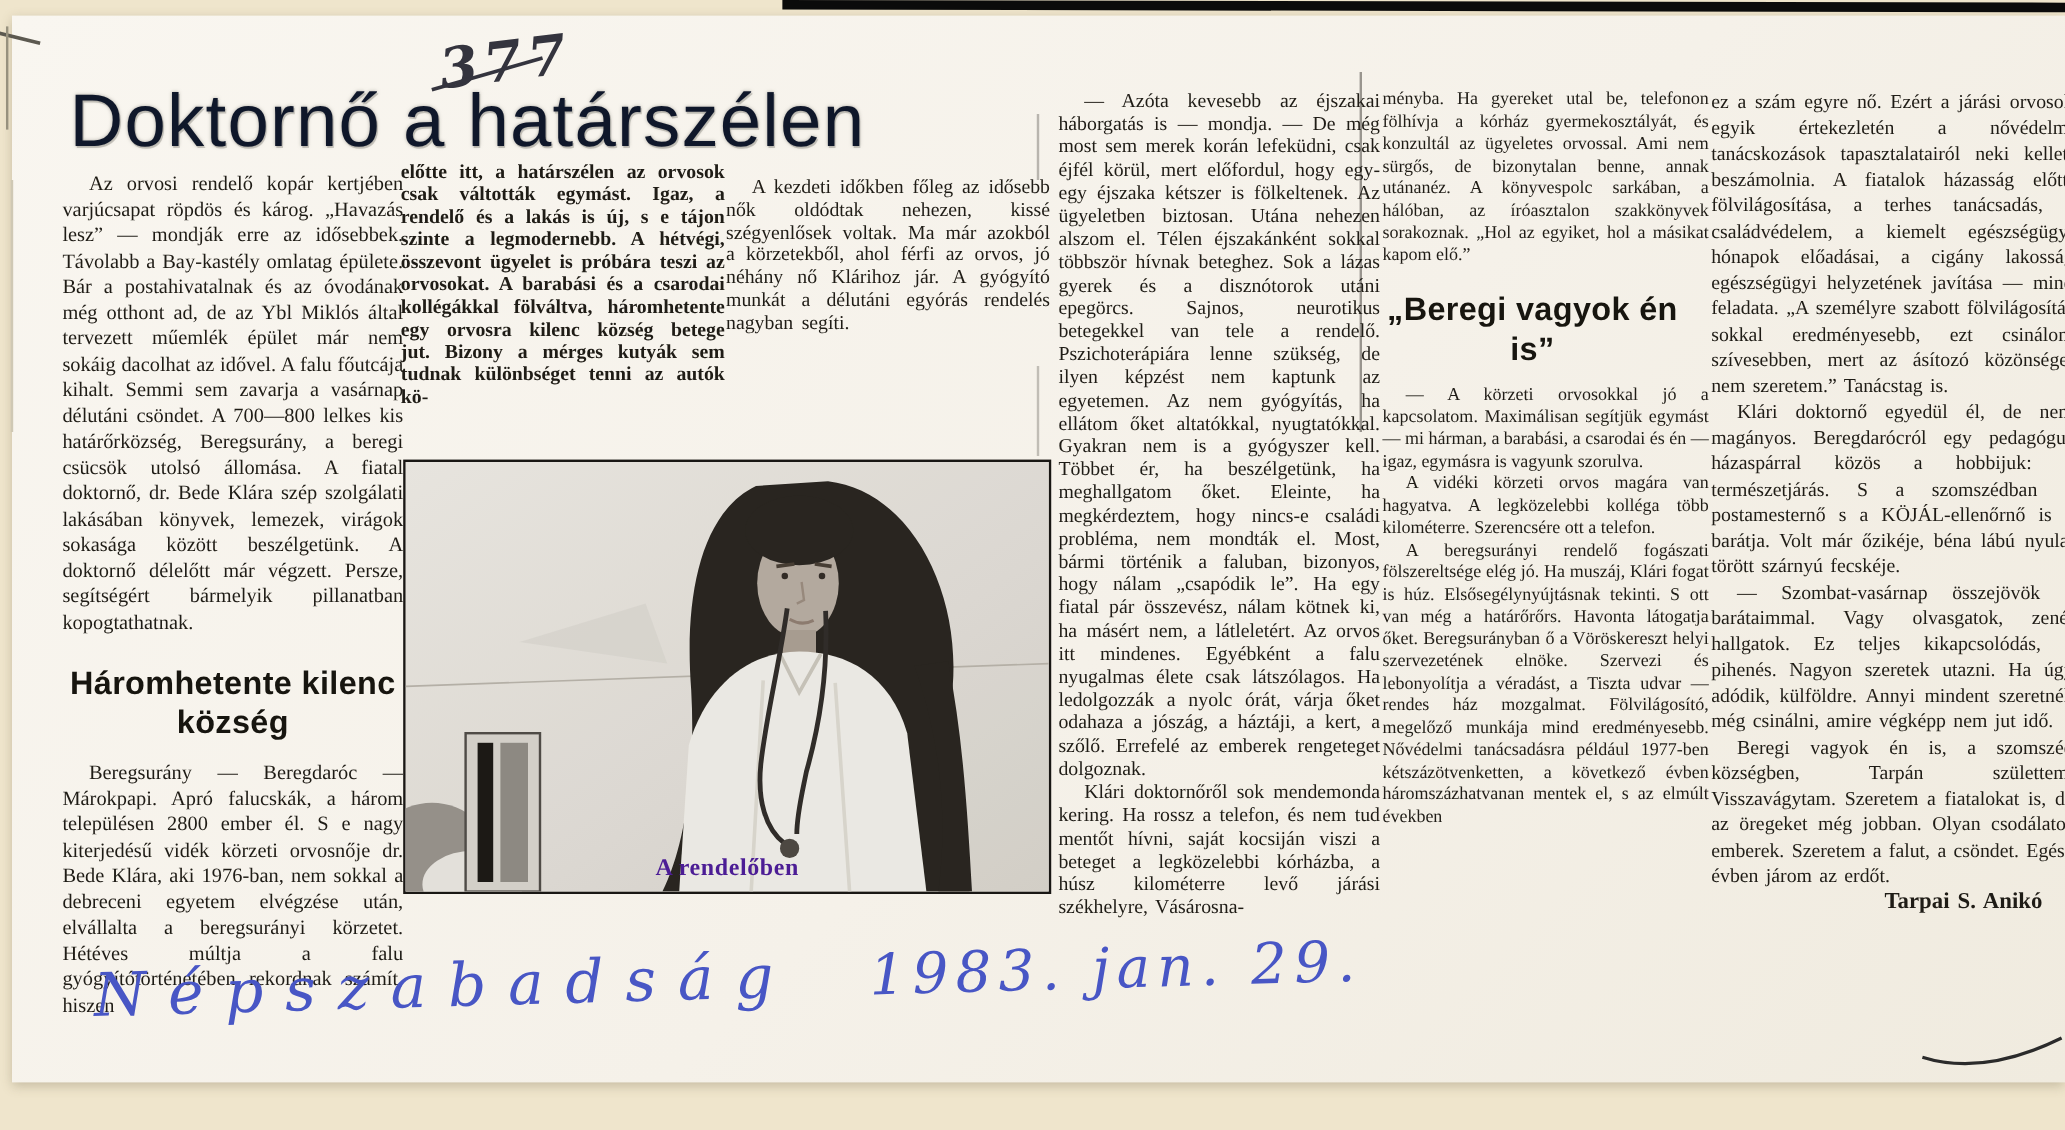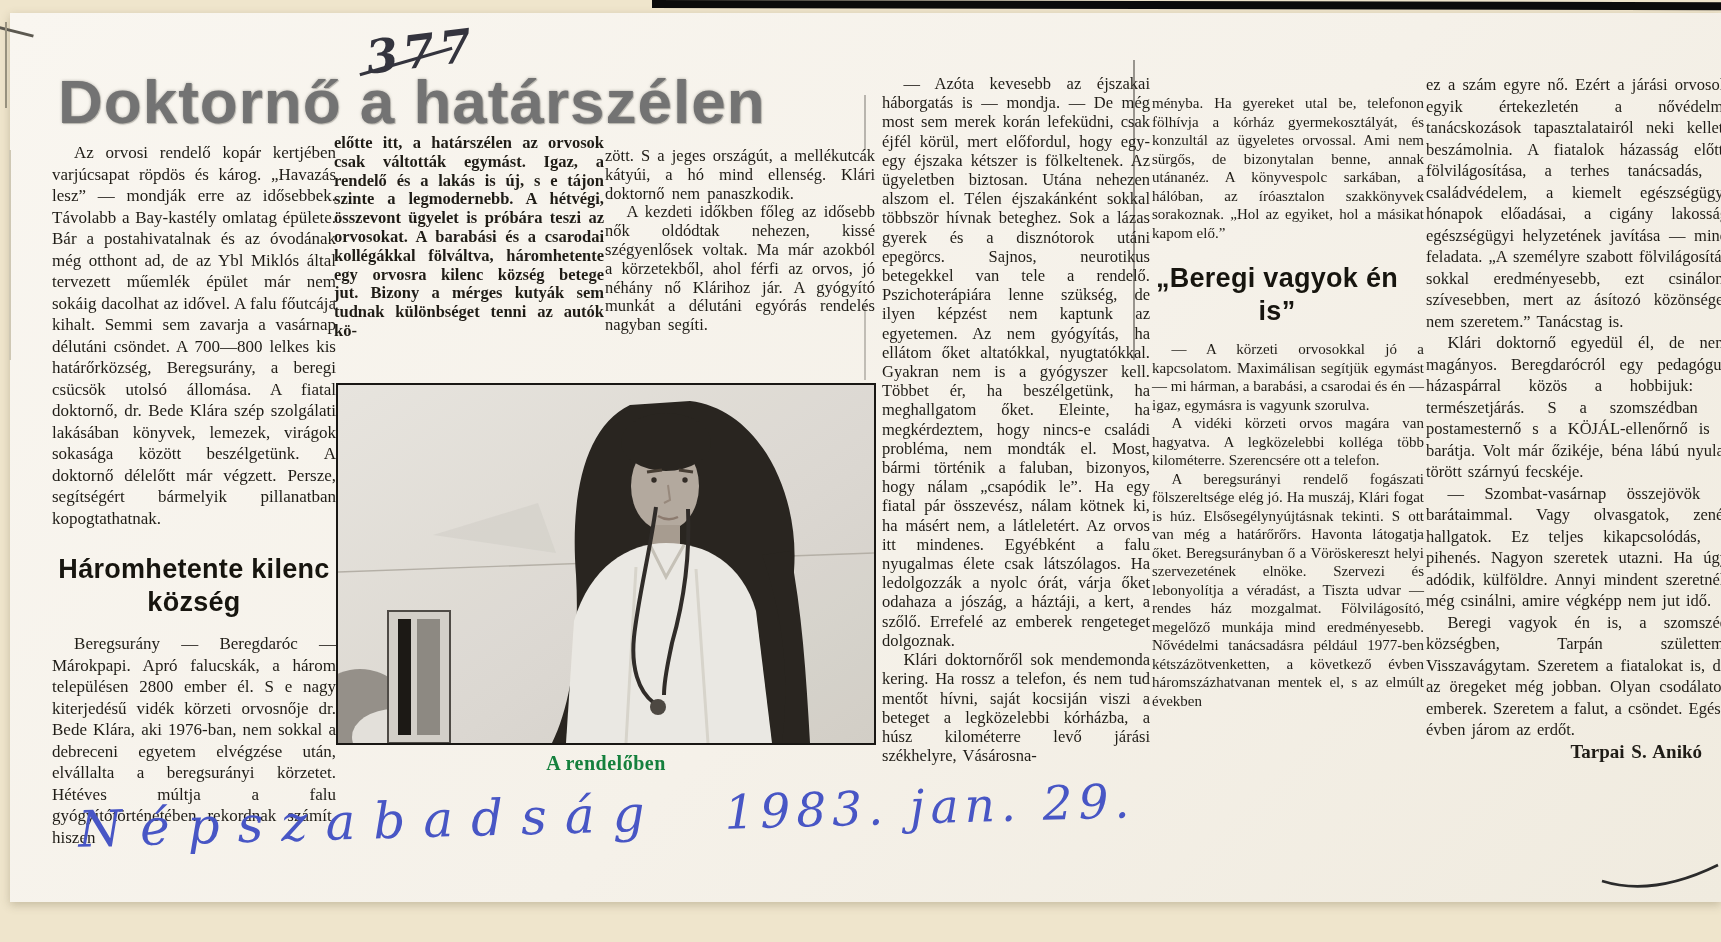--- a/index.html
+++ b/index.html
@@ -17,62 +17,62 @@
   .strip-top{position:absolute;left:652px;top:0;width:1069px;height:8px;background:#0b0b0b;transform:rotate(.12deg);transform-origin:left top;}
   .pen-tl{position:absolute;left:-4px;top:30px;width:38px;height:3px;background:#5c5950;transform:rotate(14deg);}
   .edge1{position:absolute;left:5px;top:22px;width:2px;height:86px;background:#97917e;}
   .edge2{position:absolute;left:9px;top:150px;width:2px;height:210px;background:#cfc8b4;}
   .crease45{position:absolute;left:1133px;top:60px;width:2px;height:300px;background:rgba(60,56,50,.5);}
   .crease34a{position:absolute;left:864px;top:95px;width:2px;height:55px;background:rgba(70,66,60,.35);}
   .crease34b{position:absolute;left:864px;top:305px;width:2px;height:75px;background:rgba(70,66,60,.3);}
   
   .headline{
     position:absolute;left:58px;top:66px;width:760px;
-    font-family:"Liberation Sans",sans-serif;font-weight:bold;
-    font-size:62px;letter-spacing:1px;color:#737373;
+    font-family:"Liberation Sans",sans-serif;font-weight:normal;
+    font-size:62px;letter-spacing:1px;color:#0f172a;
     text-shadow:0 0 3px rgba(140,137,130,.7), 1px 1px 0 rgba(160,157,150,.5);
     white-space:nowrap;
   }
   
   .pagenum{
     position:absolute;left:366px;top:24px;
     font-family:"DejaVu Serif",serif;font-style:italic;font-weight:bold;
     font-size:46px;color:#34343e;letter-spacing:5px;
     transform:rotate(-7deg);
   }
   .pagenum-cross{position:absolute;left:358px;top:60px;width:96px;height:3px;background:#34343e;transform:rotate(-16deg);}
   
   .col{position:absolute;text-align:justify;color:#1f1c16;}
   .col p{margin:0;text-indent:1.3em;}
   .col p.ni{text-indent:0;}
   .c-a{left:52px;top:142px;width:284px;font-size:17px;line-height:21.5px;}
   .c-b{left:334px;top:134px;width:270px;font-size:16.5px;line-height:18.8px;word-spacing:3px;font-weight:bold;}
   .c-c{left:605px;top:147px;width:270px;font-size:16.5px;line-height:18.8px;word-spacing:3px;}
   .c-d{left:882px;top:74px;width:268px;font-size:16.5px;line-height:19.2px;word-spacing:2px;}
-  .c-e{left:1152px;top:74px;width:272px;font-size:15px;line-height:18.5px;margin-top:20px;}
+  .c-e{left:1152px;top:74px;width:272px;font-size:15px;line-height:18.5px;}
   .c-f{left:1426px;top:74px;width:302px;font-size:16.5px;line-height:21.5px;word-spacing:2px;}
   h2.sub{
     font-family:"Liberation Sans",sans-serif;font-weight:bold;
     font-size:27px;line-height:33px;letter-spacing:.3px;
     color:#17150f;text-align:center;margin:24px 0 14px;text-indent:0;
   }
   .c-e h2.sub{max-width:250px;margin:20px 0 12px;}
   .byline{
     font-weight:bold;font-size:19px;text-align:right;
     padding-right:26px;margin-top:14px;text-indent:0;
   }
   
   .photo{
     position:absolute;left:336px;top:383px;width:540px;height:362px;
     border:2px solid #191714;box-sizing:border-box;background:#dedad3;
   }
   .photo svg{display:block;width:100%;height:100%;}
   .caption{
-    position:absolute;left:336px;top:752px;width:540px;text-align:center;
-    font-weight:bold;font-size:20px;letter-spacing:.5px;color:#15803d;
+    position:absolute;left:336px;top:712px;width:540px;text-align:center;
+    font-weight:bold;font-size:20px;letter-spacing:.5px;color:#4c1d95;
   }
   
   .hand{
     position:absolute;left:78px;top:786px;display:flex;align-items:baseline;gap:62px;
     color:#4856c5;transform:rotate(-1.6deg);
     font-family:"DejaVu Serif",serif;font-style:italic;
   }
   .hand .src{font-size:50px;letter-spacing:18px;}
   .hand .dt{font-size:47px;letter-spacing:6px;}
   .swoosh{position:absolute;left:1598px;top:853px;width:123px;height:46px;}
@@ -99,21 +99,20 @@
   <p>Az orvosi rendelő kopár kertjében varjúcsapat röpdös és károg. „Havazás lesz” — mondják erre az idősebbek. Távolabb a Bay-kastély omlatag épülete. Bár a postahivatalnak és az óvodának még otthont ad, de az Ybl Miklós által tervezett műemlék épület már nem sokáig dacolhat az idővel. A falu főutcája kihalt. Semmi sem zavarja a vasárnap délutáni csöndet. A 700—800 lelkes kis határőrközség, Beregsurány, a beregi csücsök utolsó állomása. A fiatal doktornő, dr. Bede Klára szép szolgálati lakásában könyvek, lemezek, virágok sokasága között beszélgetünk. A doktornő délelőtt már végzett. Persze, segítségért bármelyik pillanatban kopogtathatnak.</p>
   <h2 class="sub">Háromhetente kilenc község</h2>
   <p>Beregsurány — Beregdaróc — Márokpapi. Apró falucskák, a három településen 2800 ember él. S e nagy kiterjedésű vidék körzeti orvosnője dr. Bede Klára, aki 1976-ban, nem sokkal a debreceni egyetem elvégzése után, elvállalta a beregsurányi körzetet. Hétéves múltja a falu gyógyítótörténetében rekordnak számít, hiszen</p>
 </section>
 
 <section class="col c-b">
   <p class="ni">előtte itt, a határszélen az orvosok csak váltották egymást. Igaz, a rendelő és a lakás is új, s e tájon szinte a legmodernebb. A hétvégi, összevont ügyelet is próbára teszi az orvosokat. A barabási és a csarodai kollégákkal fölváltva, háromhetente egy orvosra kilenc község betege jut. Bizony a mérges kutyák sem tudnak különbséget tenni az autók kö-</p>
 </section>
 
 <section class="col c-c">
-  <p class="ni">zött. S a jeges országút, a mellékutcák kátyúi, a hó mind ellenség. Klári doktornő nem panaszkodik.</p>
   <p>A kezdeti időkben főleg az idősebb nők oldódtak nehezen, kissé szégyenlősek voltak. Ma már azokból a körzetekből, ahol férfi az orvos, jó néhány nő Klárihoz jár. A gyógyító munkát a délutáni egyórás rendelés nagyban segíti.</p>
 </section>
 
 <section class="col c-d">
   <p>— Azóta kevesebb az éjszakai háborgatás is — mondja. — De még most sem merek korán lefeküdni, csak éjfél körül, mert előfordul, hogy egy-egy éjszaka kétszer is fölkeltenek. Az ügyeletben biztosan. Utána nehezen alszom el. Télen éjszakánként sokkal többször hívnak beteghez. Sok a lázas gyerek és a disznótorok utáni epegörcs. Sajnos, neurotikus betegekkel van tele a rendelő. Pszichoterápiára lenne szükség, de ilyen képzést nem kaptunk az egyetemen. Az nem gyógyítás, ha ellátom őket altatókkal, nyugtatókkal. Gyakran nem is a gyógyszer kell. Többet ér, ha beszélgetünk, ha meghallgatom őket. Eleinte, ha megkérdeztem, hogy nincs-e családi probléma, nem mondták el. Most, bármi történik a faluban, bizonyos, hogy nálam „csapódik le”. Ha egy fiatal pár összevész, nálam kötnek ki, ha másért nem, a látleletért. Az orvos itt mindenes. Egyébként a falu nyugalmas élete csak látszólagos. Ha ledolgozzák a nyolc órát, várja őket odahaza a jószág, a háztáji, a kert, a szőlő. Errefelé az emberek rengeteget dolgoznak.</p>
   <p>Klári doktornőről sok mendemonda kering. Ha rossz a telefon, és nem tud mentőt hívni, saját kocsiján viszi a beteget a legközelebbi kórházba, a húsz kilométerre levő járási székhelyre, Vásárosna-</p>
 </section>
 
 <section class="col c-e">
   <p class="ni">ményba. Ha gyereket utal be, telefonon fölhívja a kórház gyermekosztályát, és konzultál az ügyeletes orvossal. Ami nem sürgős, de bizonytalan benne, annak utánanéz. A könyvespolc sarkában, a hálóban, az íróasztalon szakkönyvek sorakoznak. „Hol az egyiket, hol a másikat kapom elő.”</p>

